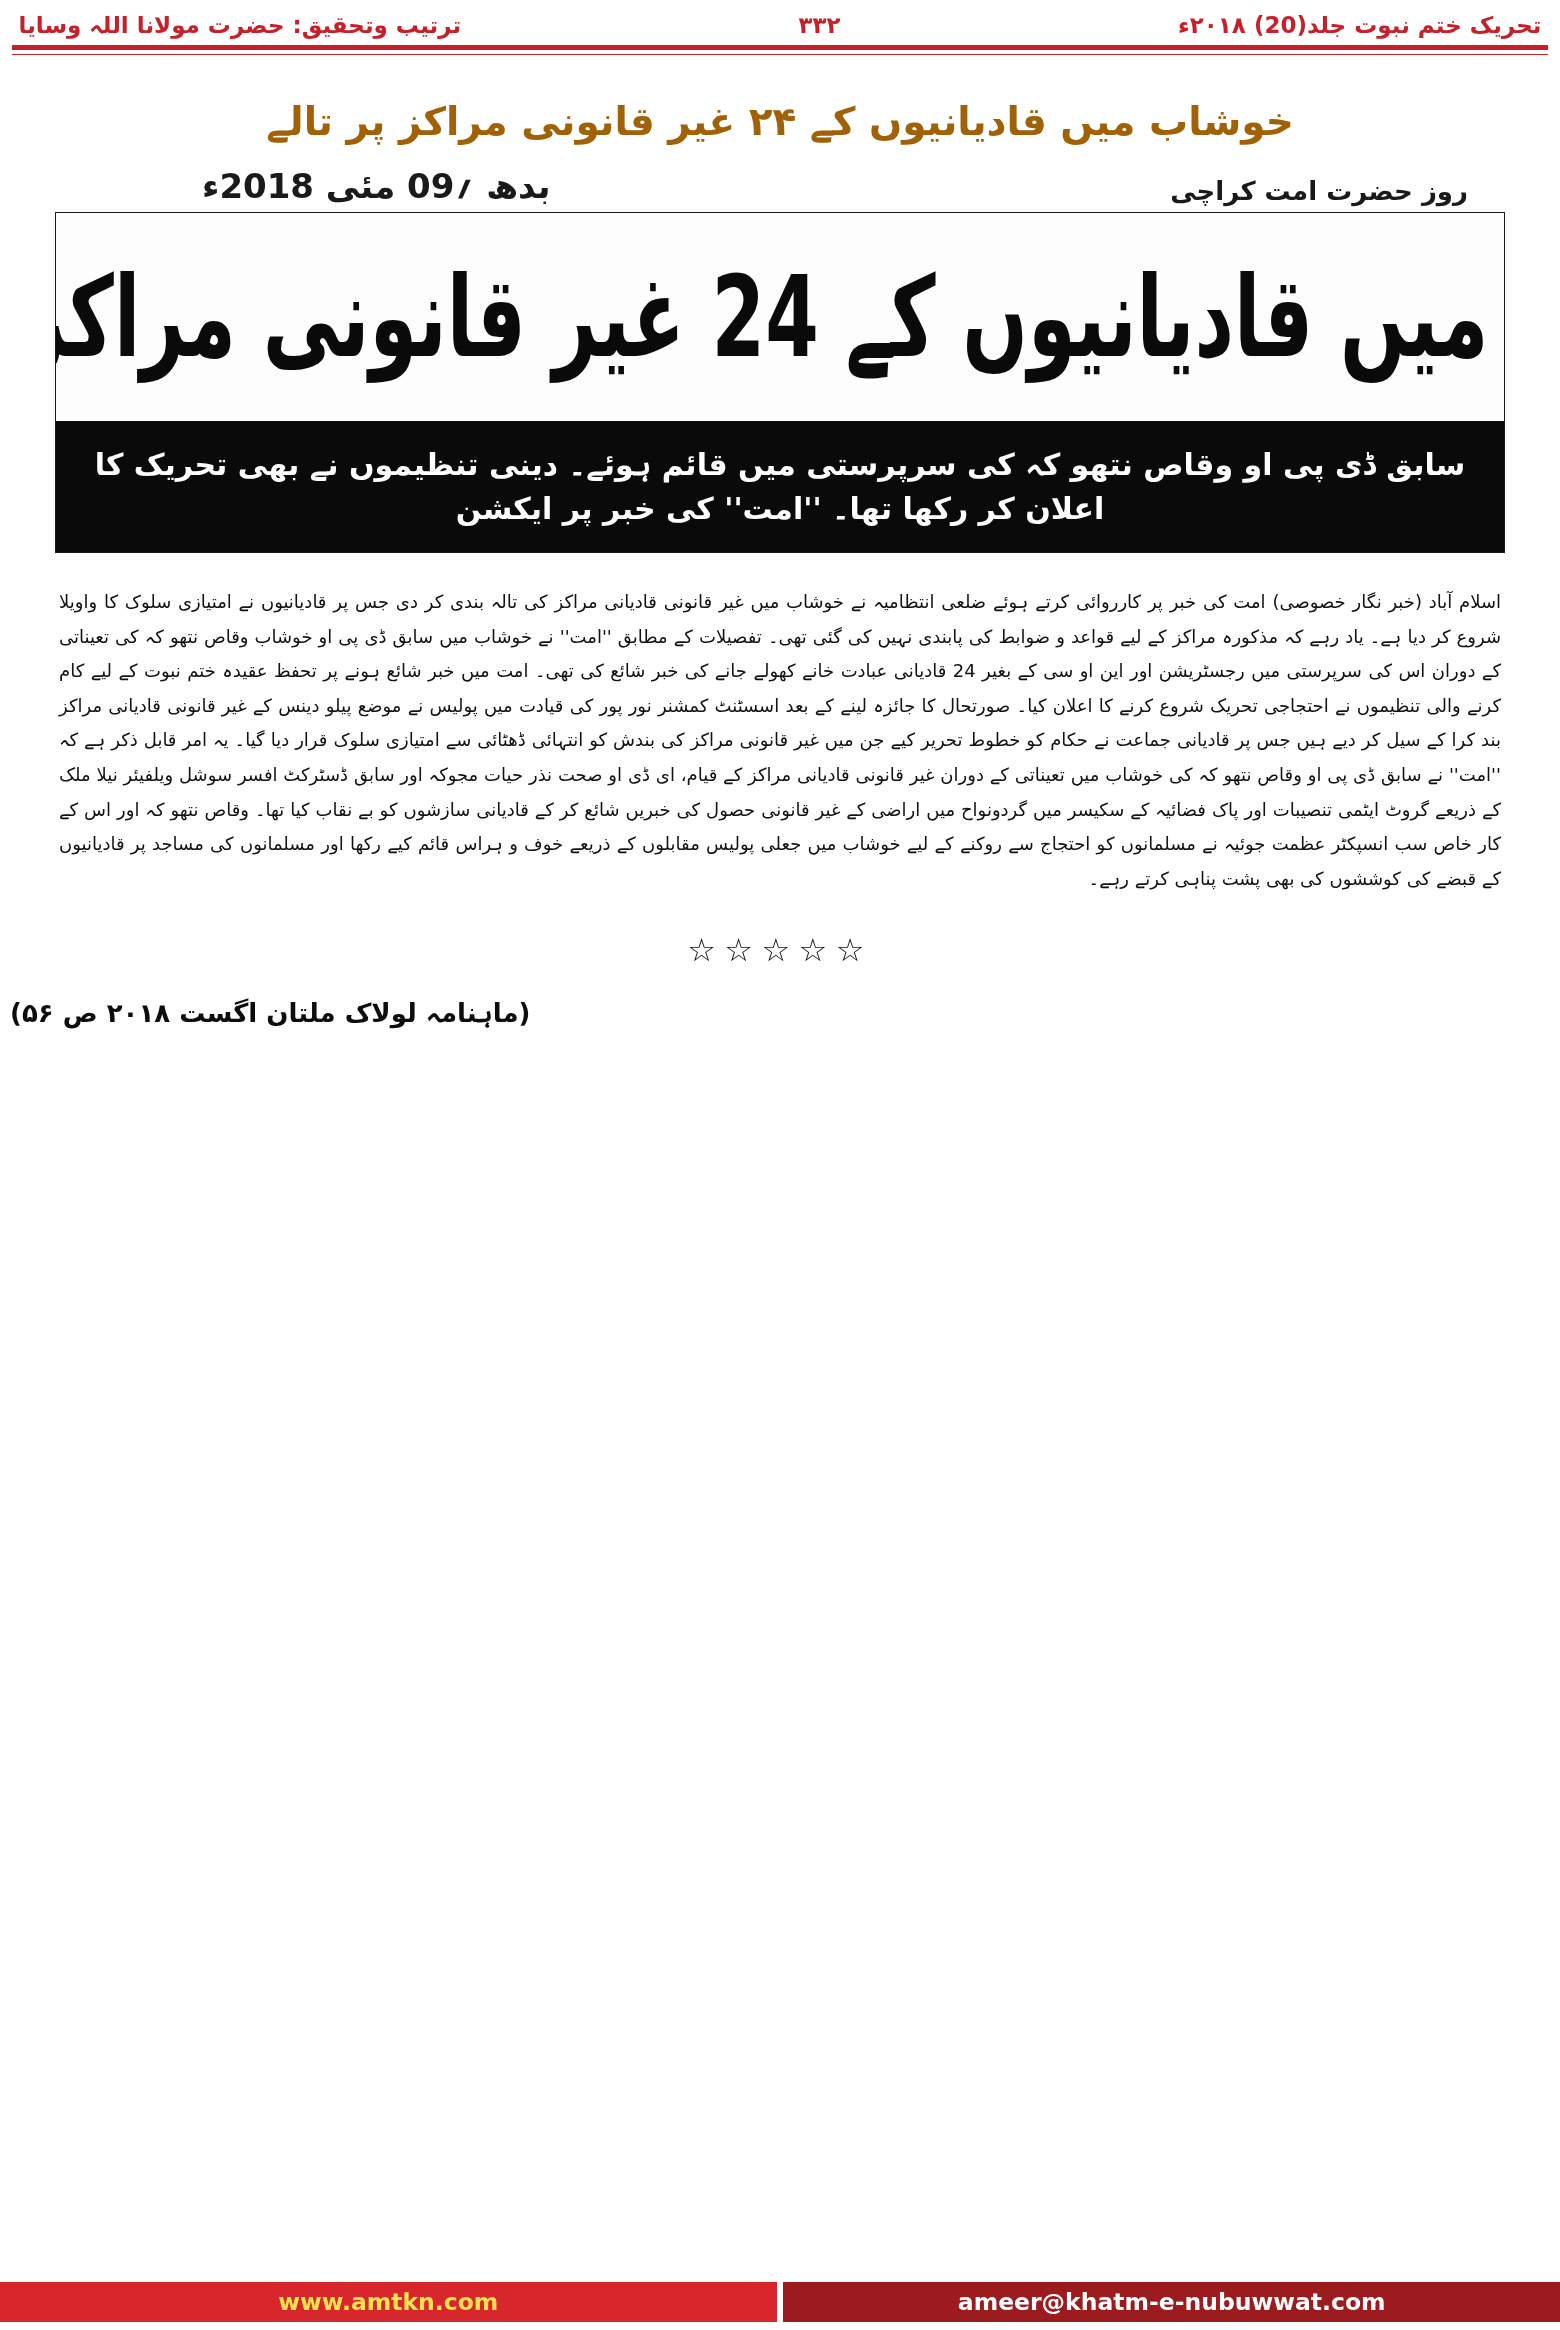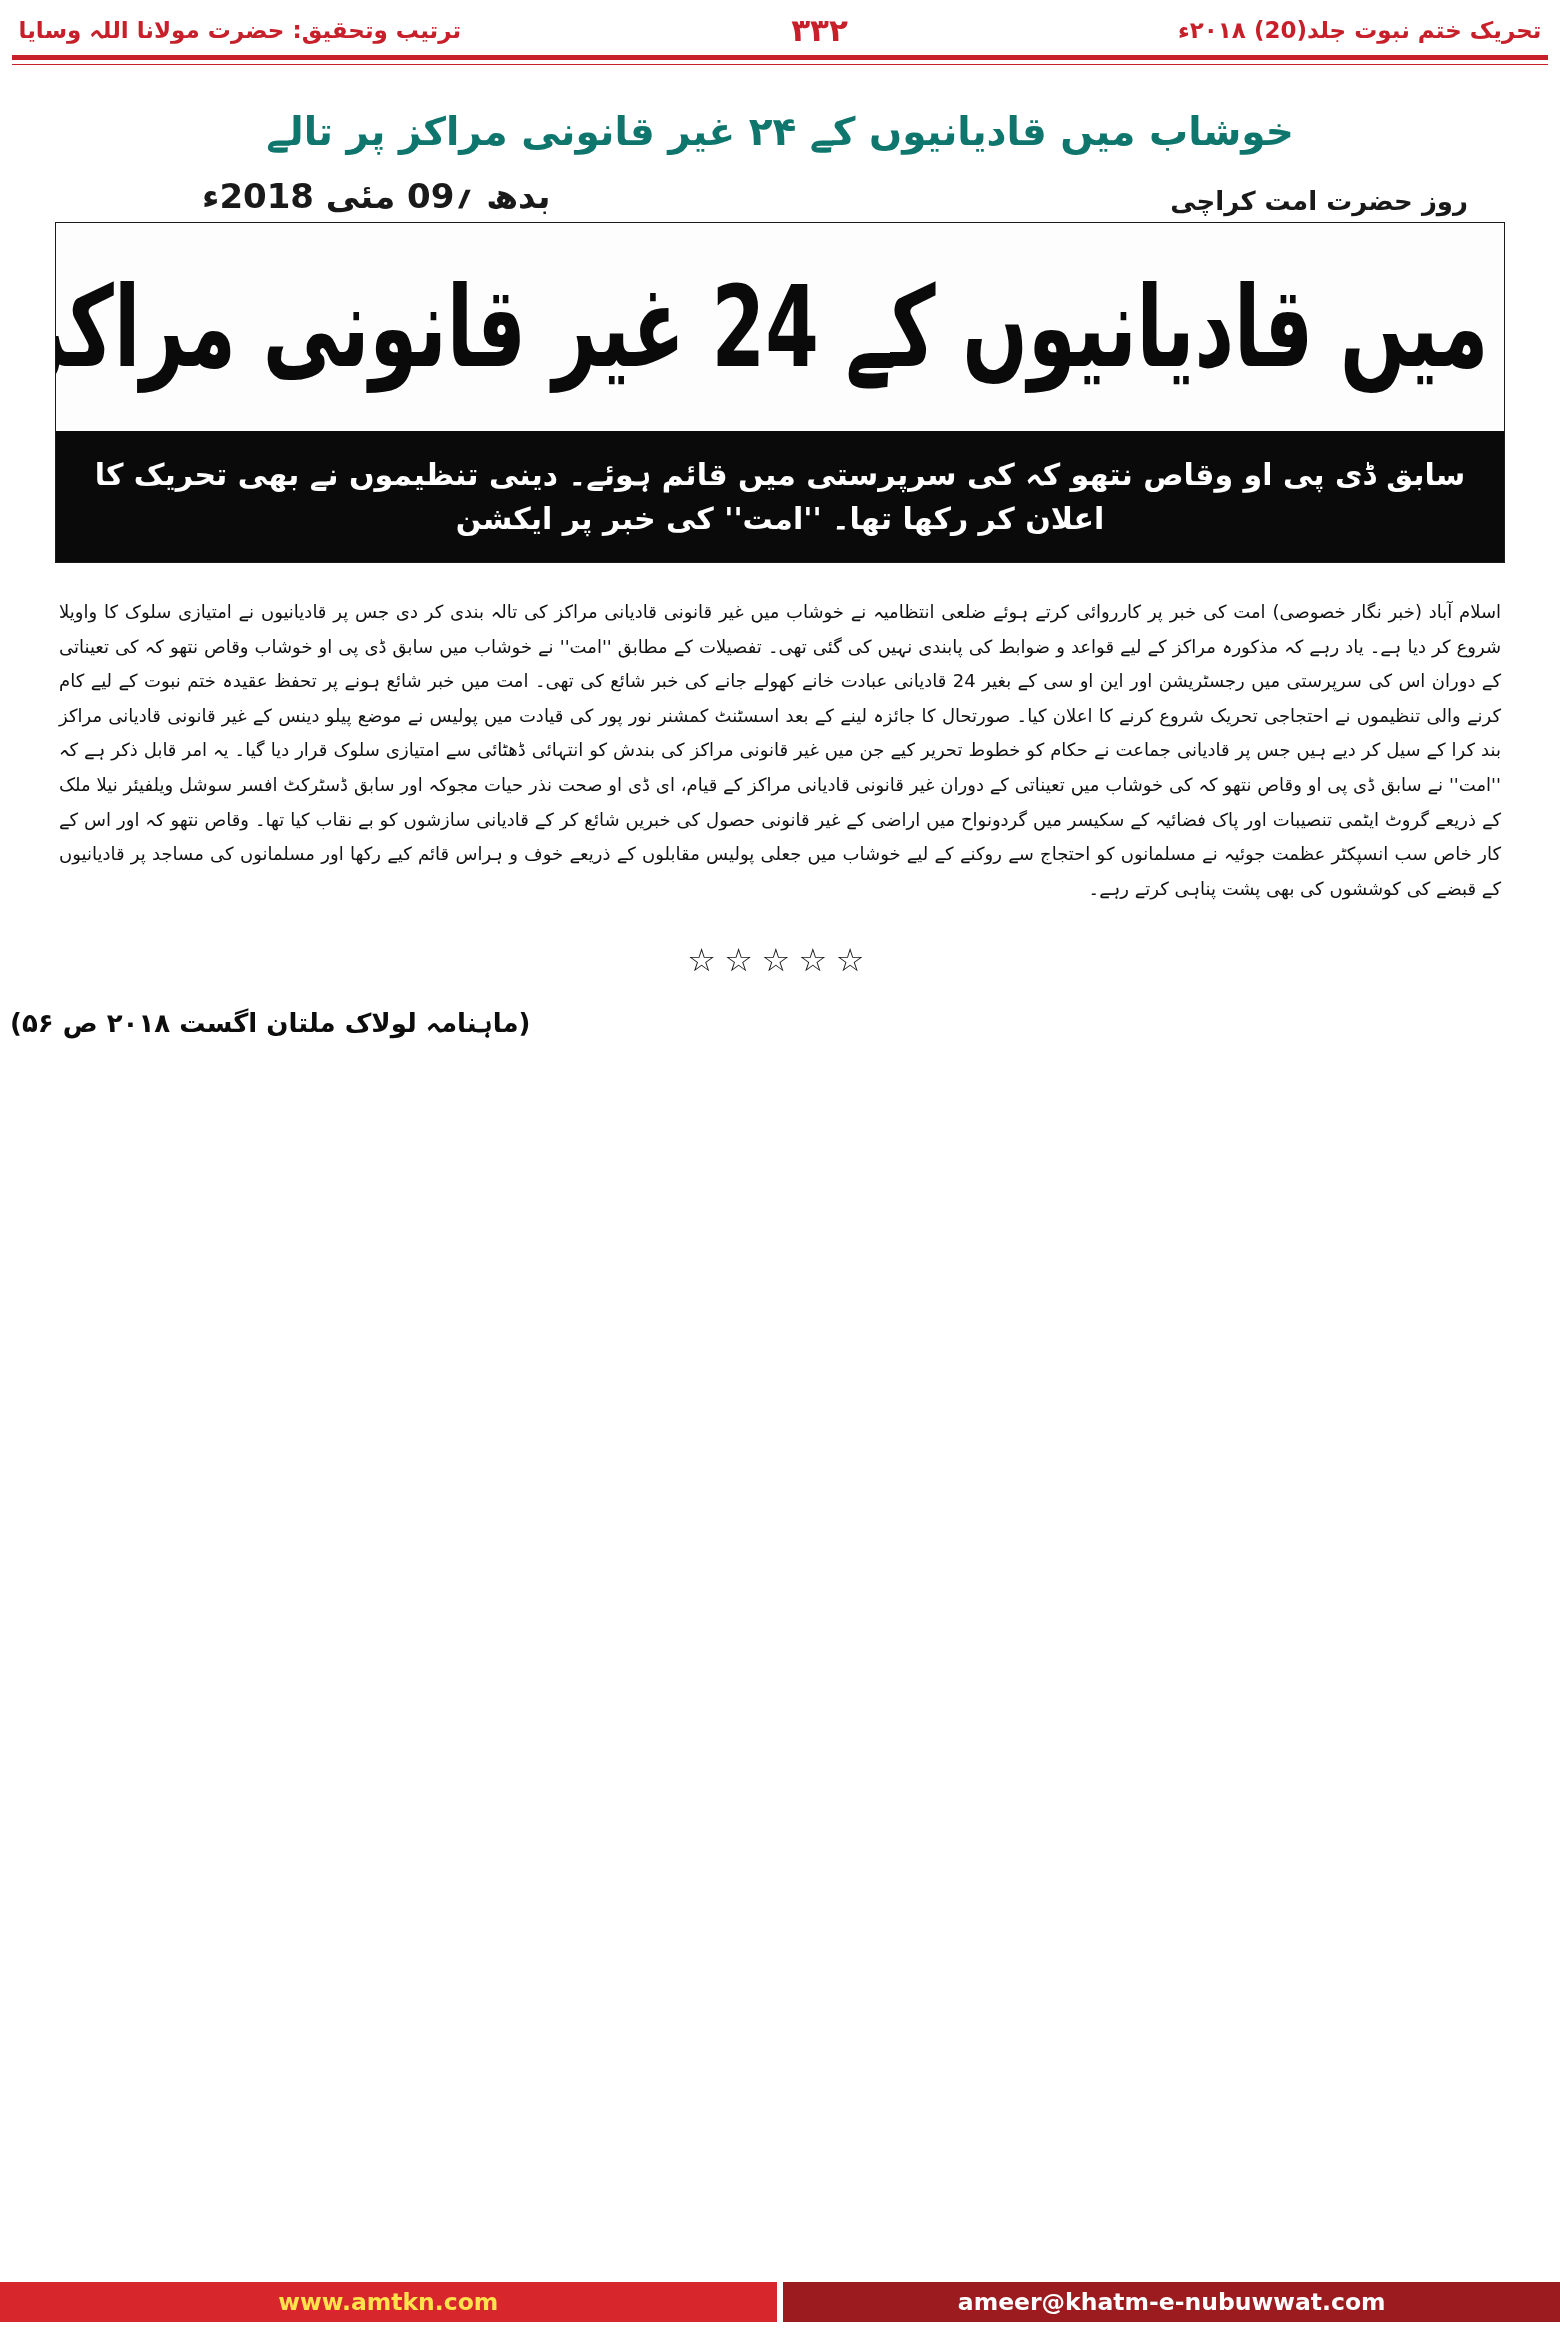--- a/index.html
+++ b/index.html
@@ -17,34 +17,34 @@
   
   .header {
     display: flex;
     justify-content: space-between;
     align-items: center;
     padding: 11.8px 18.5px 3.4px 18.5px;
     color: #c8202a;
     font-weight: bold;
     font-size: 23px;
   }
-  .header .page-num { font-size: 31px; }
+  .header .page-num { font-size: 23px; }
   .header-rule {
     margin: 3.4px 11.8px 0 11.8px;
     height: 10px;
     border-top: 5px solid #c8202a;
     border-bottom: 1.7px solid #c8202a;
   }
   
   .article-title {
     margin: 44px 50px 0 50px;
     text-align: center;
     font-size: 39px;
     font-weight: 900;
-    color: #0f766e;
+    color: #a16207;
     letter-spacing: 0.4px;
   }
   
   .byline {
     display: flex;
     justify-content: space-between;
     align-items: flex-end;
     margin: 22px 92px 6.7px 202px;
     color: #1a1a1a;
   }

